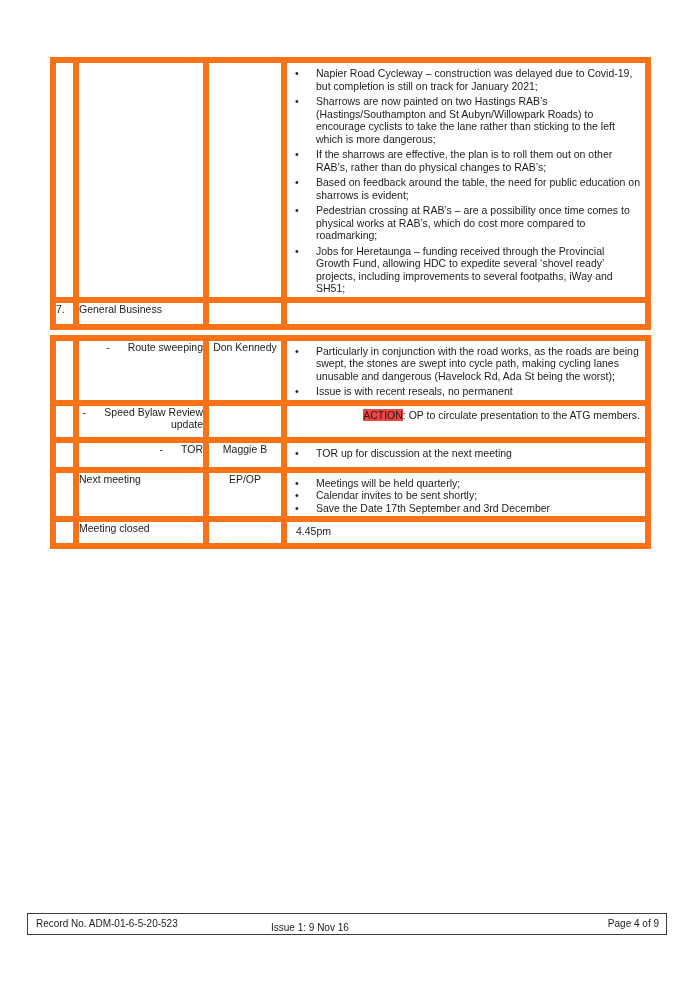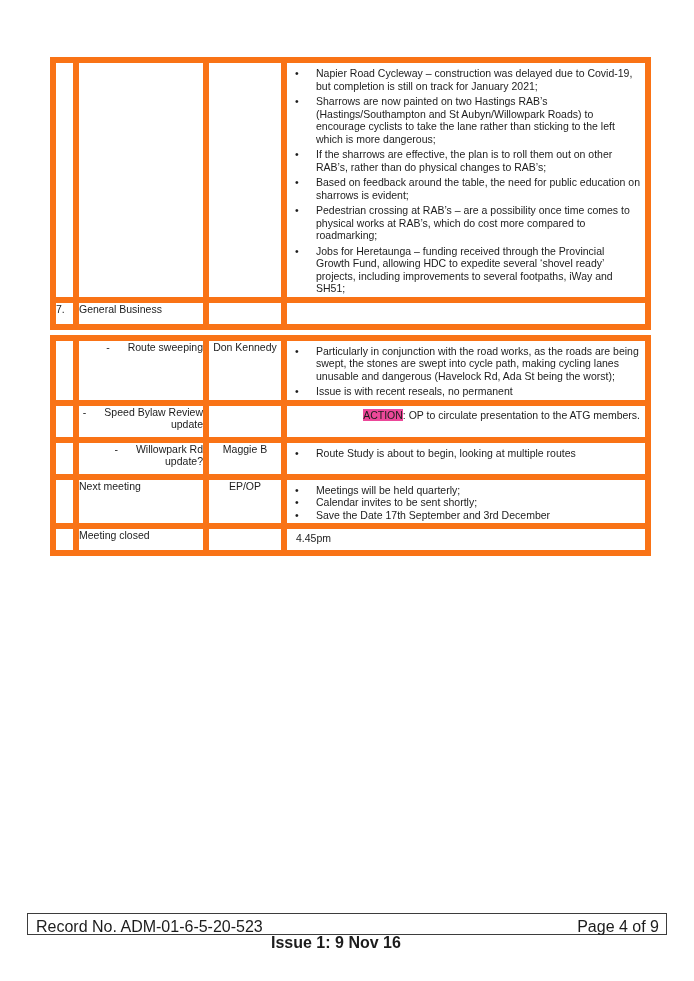--- a/index.html
+++ b/index.html
@@ -45,39 +45,39 @@
     padding-right: 5px;
   }
   li.note::before {
     content: "\2022";
     position: absolute;
     left: 8px; top: 0;
   }
   li.note + li.note { margin-top: 3px; }
   ul.notes.tight li.note + li.note { margin-top: 0; }
   .action-line { padding: 3px 5px 3px 8px; }
-  .hl { background: #ec4899; margin-left: 40px; }
+  .hl { background: #ef4444; margin-left: 40px; }
   .time-line { padding: 3px 5px 3px 9px; }
   .r0 td { height: 203px; }
   .r1 td { height: 21px; }
   .r2 td { height: 56px; }
   .r3 td { height: 31px; text-align: right; }
   .r4 td { height: 24px; }
   .r5 td { height: 31px; }
   .r6 td { height: 42px; }
   .r7 td { height: 21px; }
   .footer-bar {
     position: absolute;
     left: 27px; top: 913px;
     width: 638px; height: 20px;
     border: 1px solid #3d3d3d;
-    font-size: 16px;
+    font-size: 10px;
   }
   .footer-record { position: absolute; left: 8px;  top: 4px; }
-  .footer-issue  { position: absolute; left: 243px; top: 20px; font-weight: bold; }
+  .footer-issue  { position: absolute; left: 243px; top: 8px; }
   .footer-page   { position: absolute; right: 7px; top: 4px; }
 </style>
 </head>
 <body>
 
 <table class="minutes-table">
   <colgroup>
     <col style="width:23px">
       <col style="width:130px">
       <col style="width:78px">
@@ -129,31 +129,31 @@
 
   <tr class="r3">
     <td class="num-cell"></td>
     <td class="topic-cell topic-right"><span class="dash">-</span><span>Speed Bylaw Review update</span></td>
     <td class="who-cell"></td>
     <td>
       <div class="action-line"><span class="hl">ACTION</span><span>: OP to circulate presentation to the ATG members.</span></div>
     </td>
   </tr>
 
-
-  <tr class="r5">
+  <tr class="r4">
     <td class="num-cell"></td>
-    <td class="topic-cell topic-right"><span class="dash">-</span><span>Willowpark Rd update?</span></td>
+    <td class="topic-cell topic-right"><span class="dash">-</span><span>TOR</span></td>
     <td class="who-cell">Maggie B</td>
     <td>
       <ul class="notes">
-        <li class="note">Route Study is about to begin, looking at multiple routes</li>
+        <li class="note">TOR up for discussion at the next meeting</li>
       </ul>
     </td>
   </tr>
+
 
   <tr class="r6">
     <td class="num-cell"></td>
     <td class="topic-cell">Next meeting</td>
     <td class="who-cell">EP/OP</td>
     <td>
       <ul class="notes tight">
         <li class="note">Meetings will be held quarterly;</li>
         <li class="note">Calendar invites to be sent shortly;</li>
         <li class="note">Save the Date 17th September and 3rd December</li>

